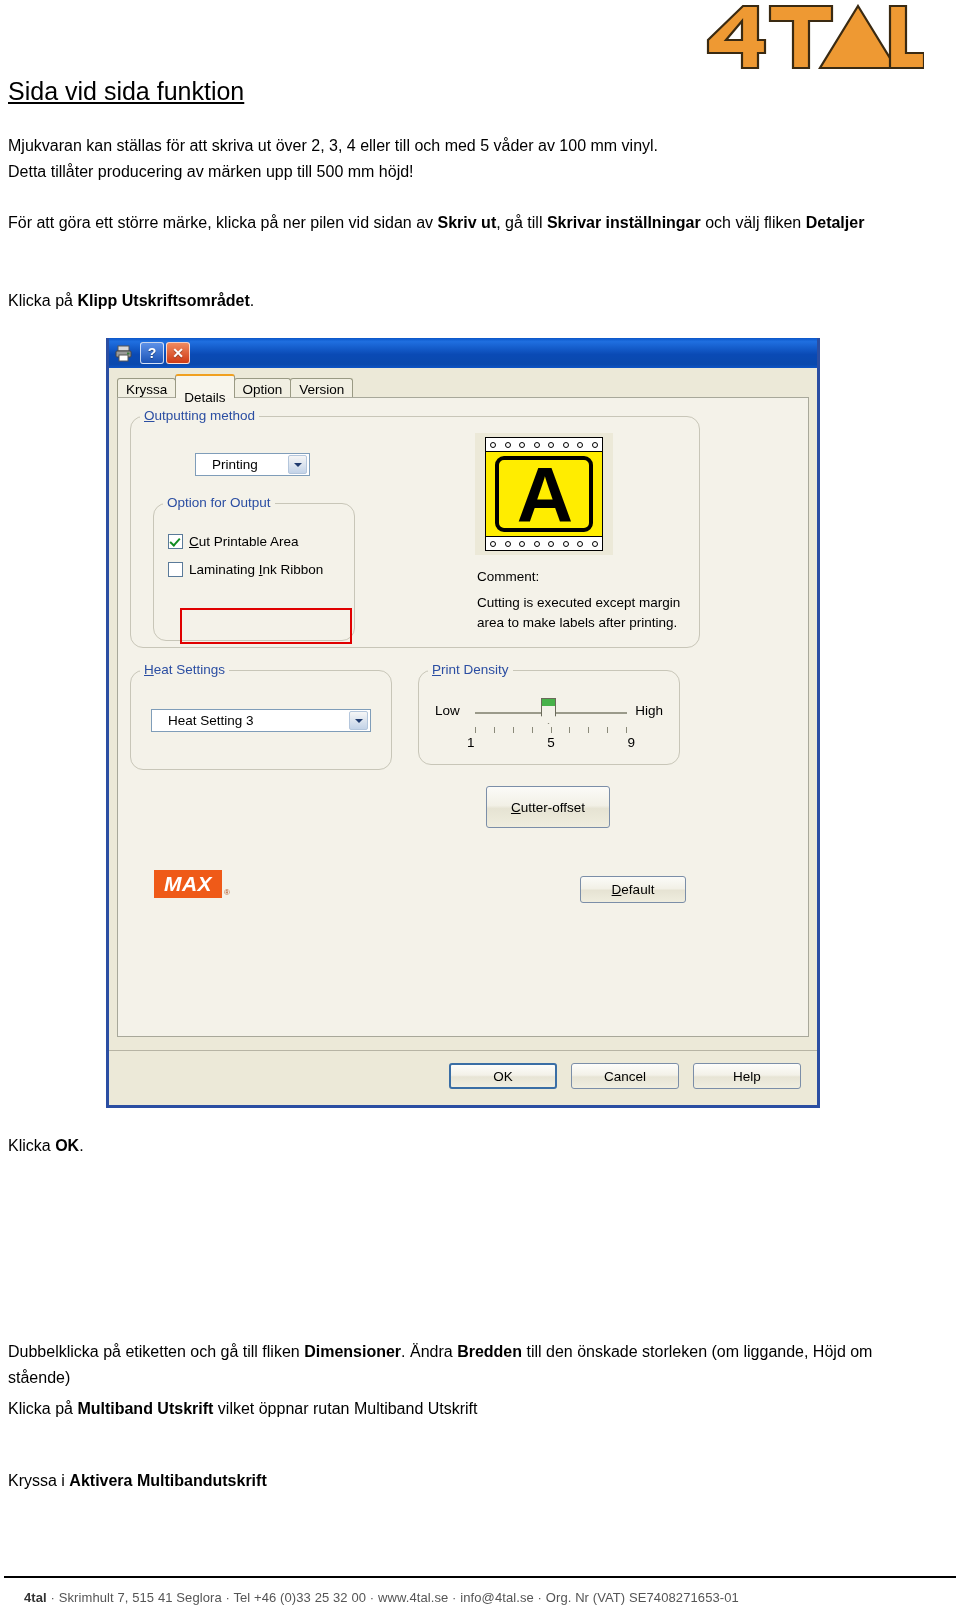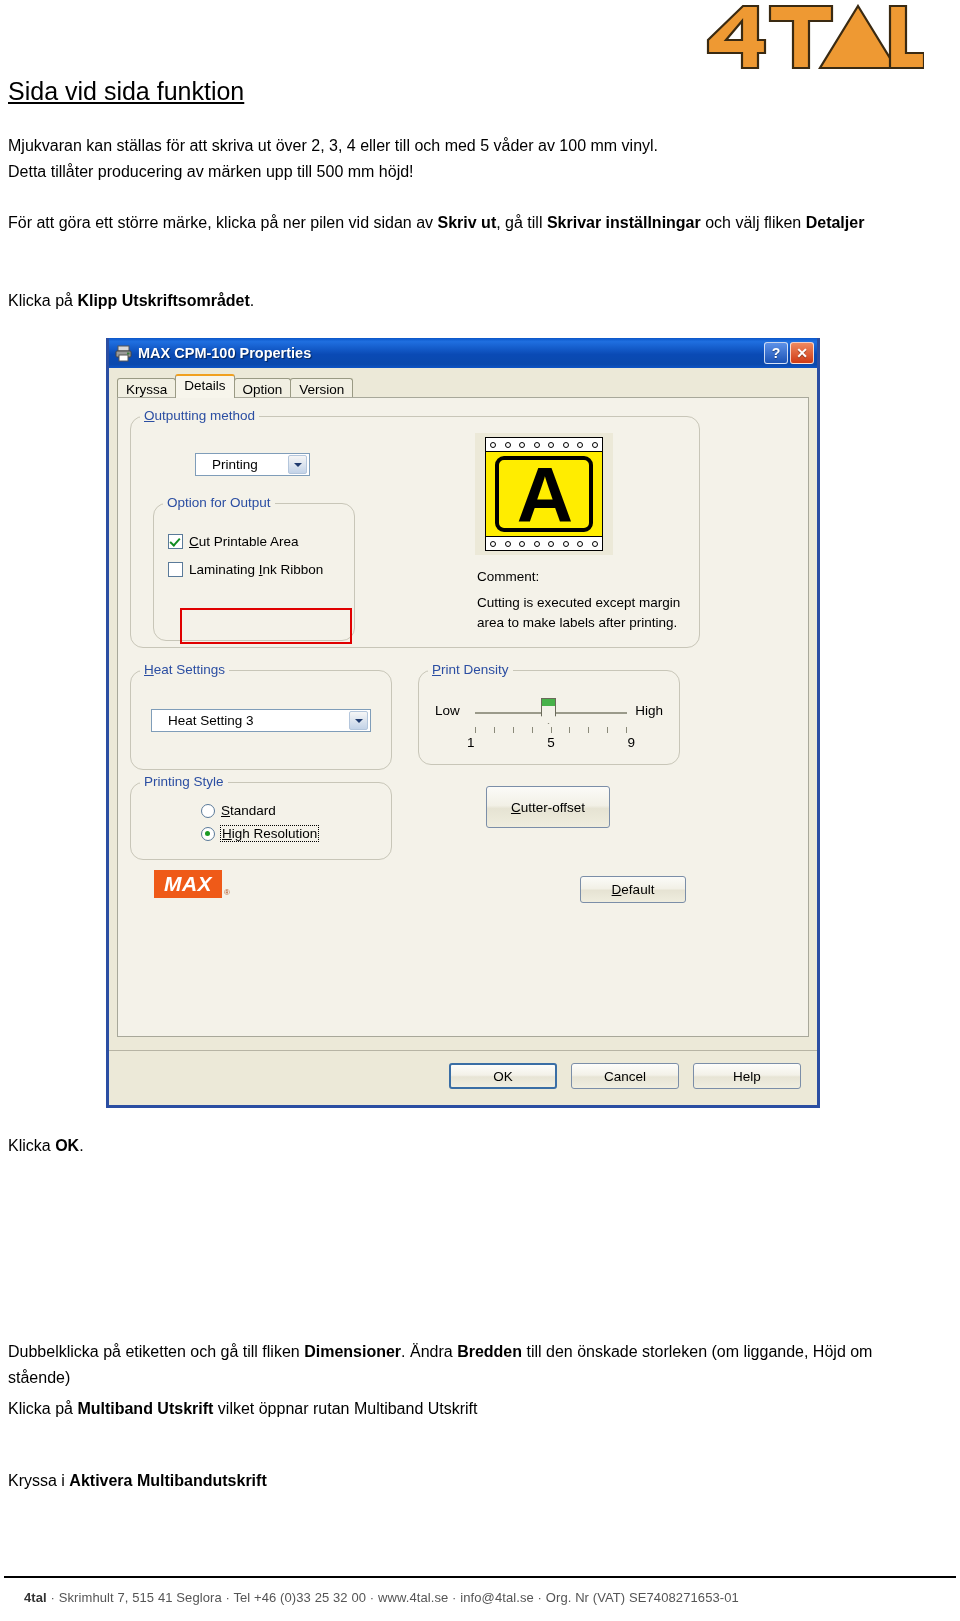--- a/index.html
+++ b/index.html
@@ -138,21 +138,21 @@
     margin-right: -1px;
     color: #000;
     height: 20px;
     box-sizing: border-box;
     line-height: 15px;
     white-space: nowrap;
   }
   .tab.active {
     background: #f7f5ec;
     border-top: 2px solid #f0a020;
-    padding-top: 2px;
+    padding-top: 14px;
     height: 24px;
     position: relative;
     z-index: 3;
     font-weight: normal;
   }
   .tabpanel {
     position: absolute;
     left: 8px; top: 59px;
     width: 692px;
     height: 640px;
@@ -471,21 +471,20 @@
 
   <div class="titlebar">
     <span class="title-icon">
       <svg width="17" height="17" viewBox="0 0 17 17">
         <rect x="3" y="1" width="11" height="5" fill="#d8d8d8" stroke="#555"></rect>
         <rect x="1" y="6" width="15" height="6" rx="1" fill="#9a9a9a" stroke="#444"></rect>
         <rect x="4" y="10" width="9" height="6" fill="#fff" stroke="#555"></rect>
         <rect x="12" y="7.5" width="2.5" height="2" fill="#3a7a3a"></rect>
       </svg>
     </span>
-    <span class="title-text">MAX CPM-100 Properties</span>
     <span class="tbtn help">?</span>
     <span class="tbtn close">✕</span>
   </div>
 
   <div class="tabstrip">
     <div class="tab">Kryssa</div>
     <div class="tab active">Details</div>
     <div class="tab">Option</div>
     <div class="tab">Version</div>
   </div>
@@ -578,31 +577,20 @@
           <i></i>
           <i></i>
       </div>
       <div class="dens-nums">
         <span>1</span>
         <span>5</span>
         <span>9</span>
       </div>
     </div>
 
-    <div class="group g-style">
-      <span class="glabel">Printing Style</span>
-      <div class="radrow rad-std">
-        <span class="radio"></span>
-        <span class="rlabel"><u class="ak">S</u><span>tandard</span></span>
-      </div>
-      <div class="radrow rad-hi">
-        <span class="radio on"></span>
-        <span class="rlabel"><u class="ak">H</u><span>igh Resolution</span></span>
-      </div>
-    </div>
 
     <div class="pbtn btn-cutter">
       <span><u class="ak">C</u>utter-offset</span>
     </div>
     <div class="pbtn btn-default">
       <span><u class="ak">D</u>efault</span>
     </div>
 
     <div class="max-logo">MAX</div>
     <div class="max-r">®</div>

